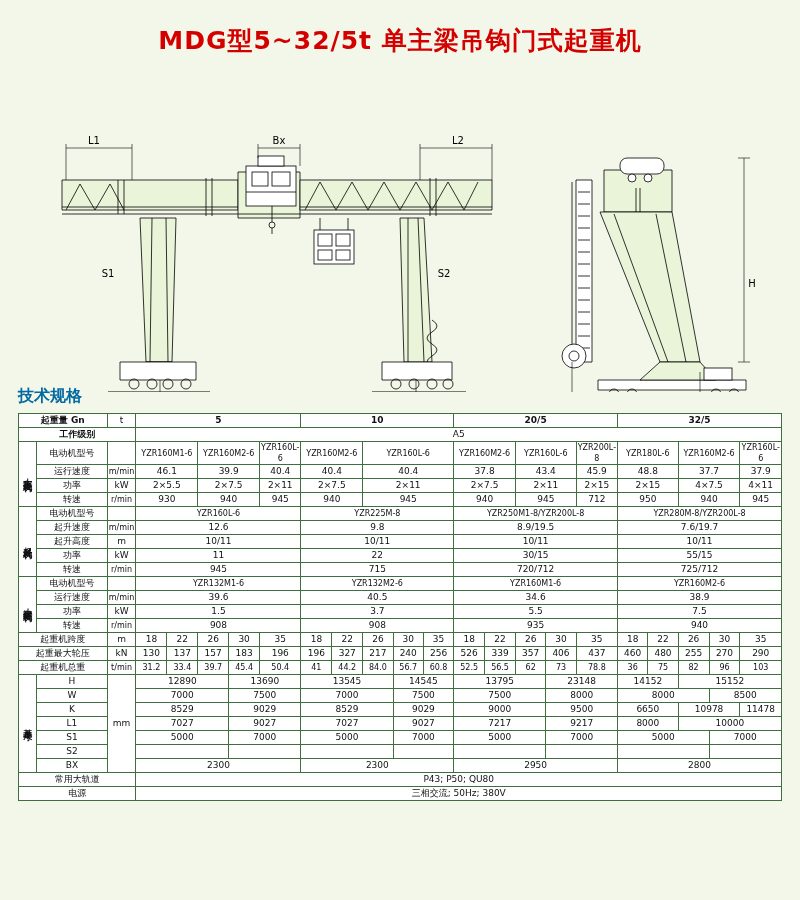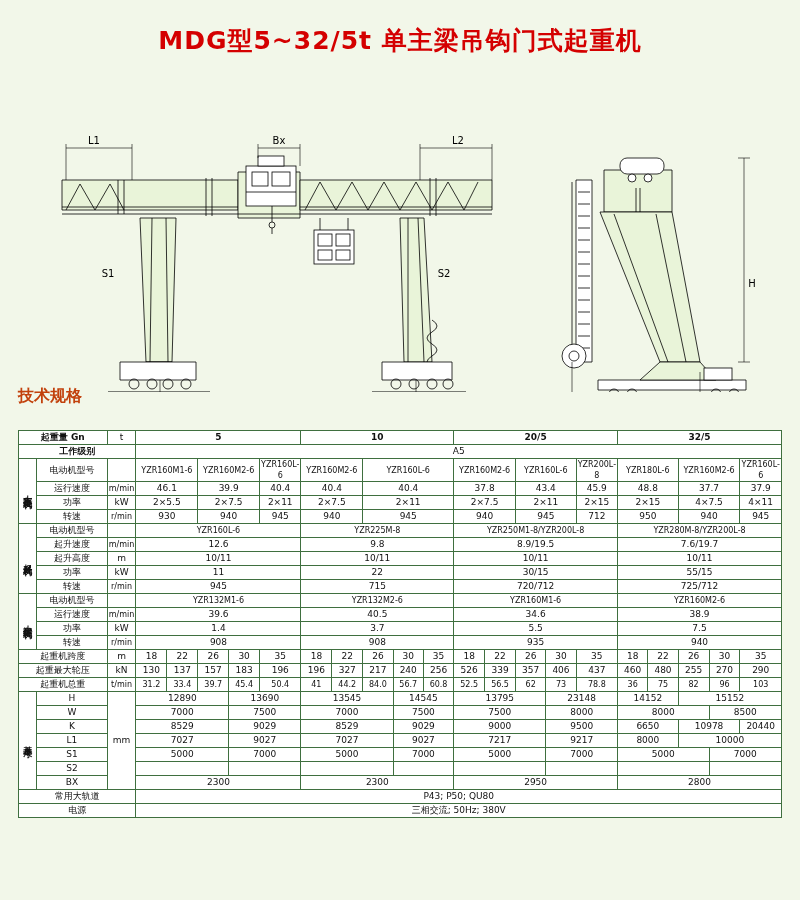--- a/index.html
+++ b/index.html
@@ -15,25 +15,25 @@
   .title{
     position:absolute;top:24px;left:0;width:800px;text-align:center;
     font-size:25px;font-weight:bold;color:#d40000;letter-spacing:1px;
     font-family:"DejaVu Sans","Liberation Sans",sans-serif;
   }
 
   .drawing{position:absolute;top:62px;left:0;width:800px;height:330px;}
 
   .spec-title{
     position:absolute;top:386px;left:18px;
-    font-size:16px;font-weight:bold;color:#c2410c;
+    font-size:16px;font-weight:bold;color:#0369a1;
   }
 
   table.spec{
-    position:absolute;top:430px;left:18px;
+    position:absolute;top:413px;left:18px;
     border-collapse:collapse;
     width:764px;
     font-size:9px;
     font-family:"DejaVu Sans","Liberation Sans",sans-serif;
     padding-left:40px;
   }
   table.spec td{
     border:1px solid #3f6f3f;
     text-align:center;
     vertical-align:middle;
@@ -334,21 +334,21 @@
         <td class="lbl">运行速度</td>
         <td class="unit small">m/min</td>
         <td colspan="5">39.6</td>
         <td colspan="5">40.5</td>
         <td colspan="5">34.6</td>
         <td colspan="5">38.9</td>
       </tr>
       <tr>
         <td class="lbl">功率</td>
         <td class="unit">kW</td>
-        <td colspan="5">1.4</td>
+        <td colspan="5">1.5</td>
         <td colspan="5">3.7</td>
         <td colspan="5">5.5</td>
         <td colspan="5">7.5</td>
       </tr>
       <tr>
         <td class="lbl">转速</td>
         <td class="unit small">r/min</td>
         <td colspan="5">908</td>
         <td colspan="5">908</td>
         <td colspan="5">935</td>
@@ -457,21 +457,21 @@
       <tr>
         <td class="lbl">K</td>
         <td colspan="3">8529</td>
         <td colspan="2">9029</td>
         <td colspan="3">8529</td>
         <td colspan="2">9029</td>
         <td colspan="3">9000</td>
         <td colspan="2">9500</td>
         <td colspan="2">6650</td>
         <td colspan="2">10978</td>
-        <td>20440</td>
+        <td>11478</td>
       </tr>
       <tr>
         <td class="lbl">L1</td>
         <td colspan="3">7027</td>
         <td colspan="2">9027</td>
         <td colspan="3">7027</td>
         <td colspan="2">9027</td>
         <td colspan="3">7217</td>
         <td colspan="2">9217</td>
         <td colspan="2">8000</td>

